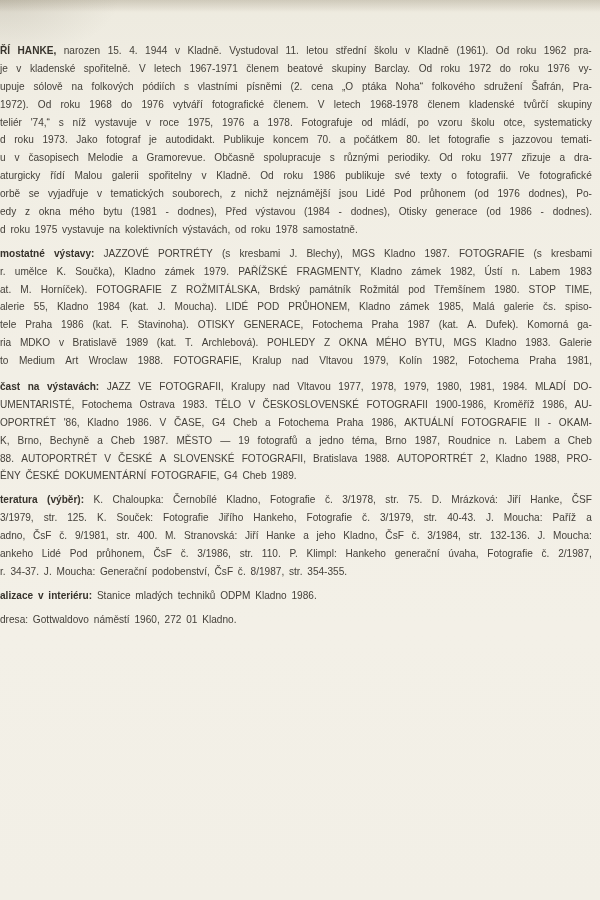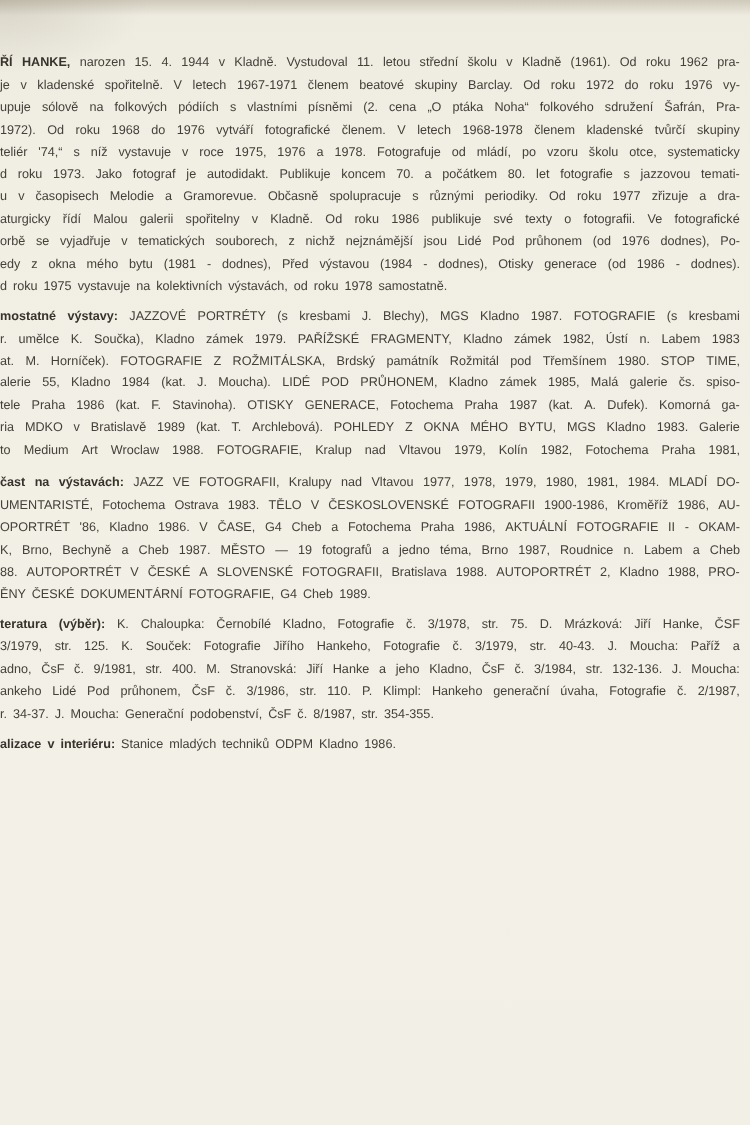--- a/index.html
+++ b/index.html
@@ -552,13 +552,16 @@
         <span>úvaha,</span>
         <span>Fotografie</span>
         <span>č.</span>
         <span>2/1987,</span>
       </div>
       <div class="line">r. 34-37. J. Moucha: Generační podobenství, ČsF č. 8/1987, str. 354-355.</div>
     </div>
     <div class="para">
       <div class="line"><span class="lead">alizace v interiéru: </span>Stanice mladých techniků ODPM Kladno 1986.</div>
     </div>
+    <div class="para">
+      <div class="line">dresa: Gottwaldovo náměstí 1960, 272 01 Kladno.</div>
+    </div>
   </div>
 
 </body></html>

